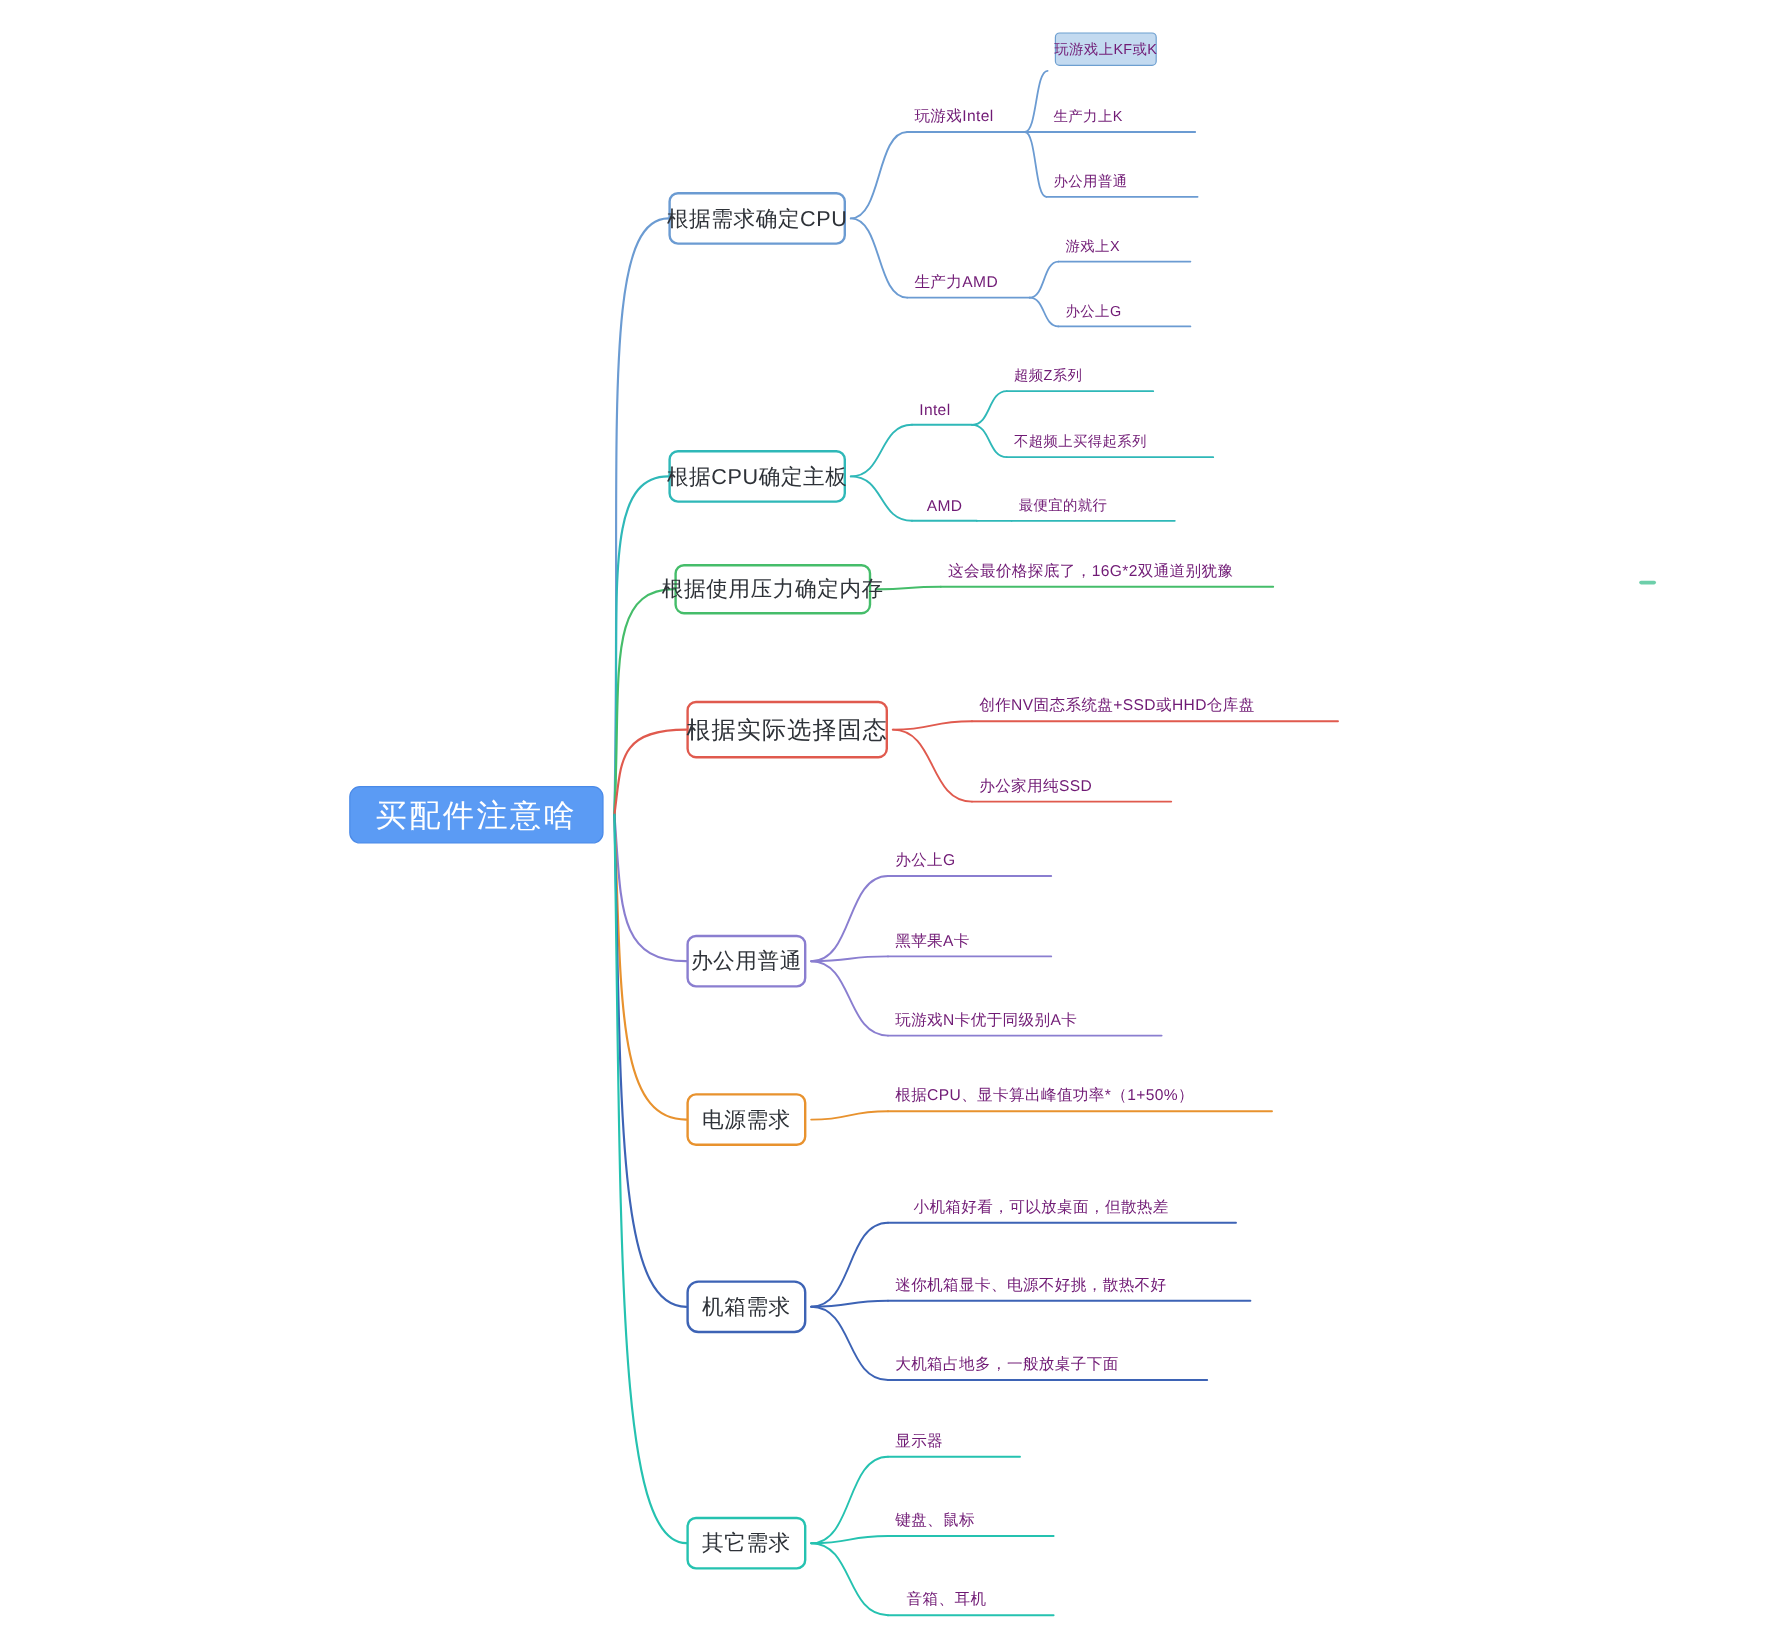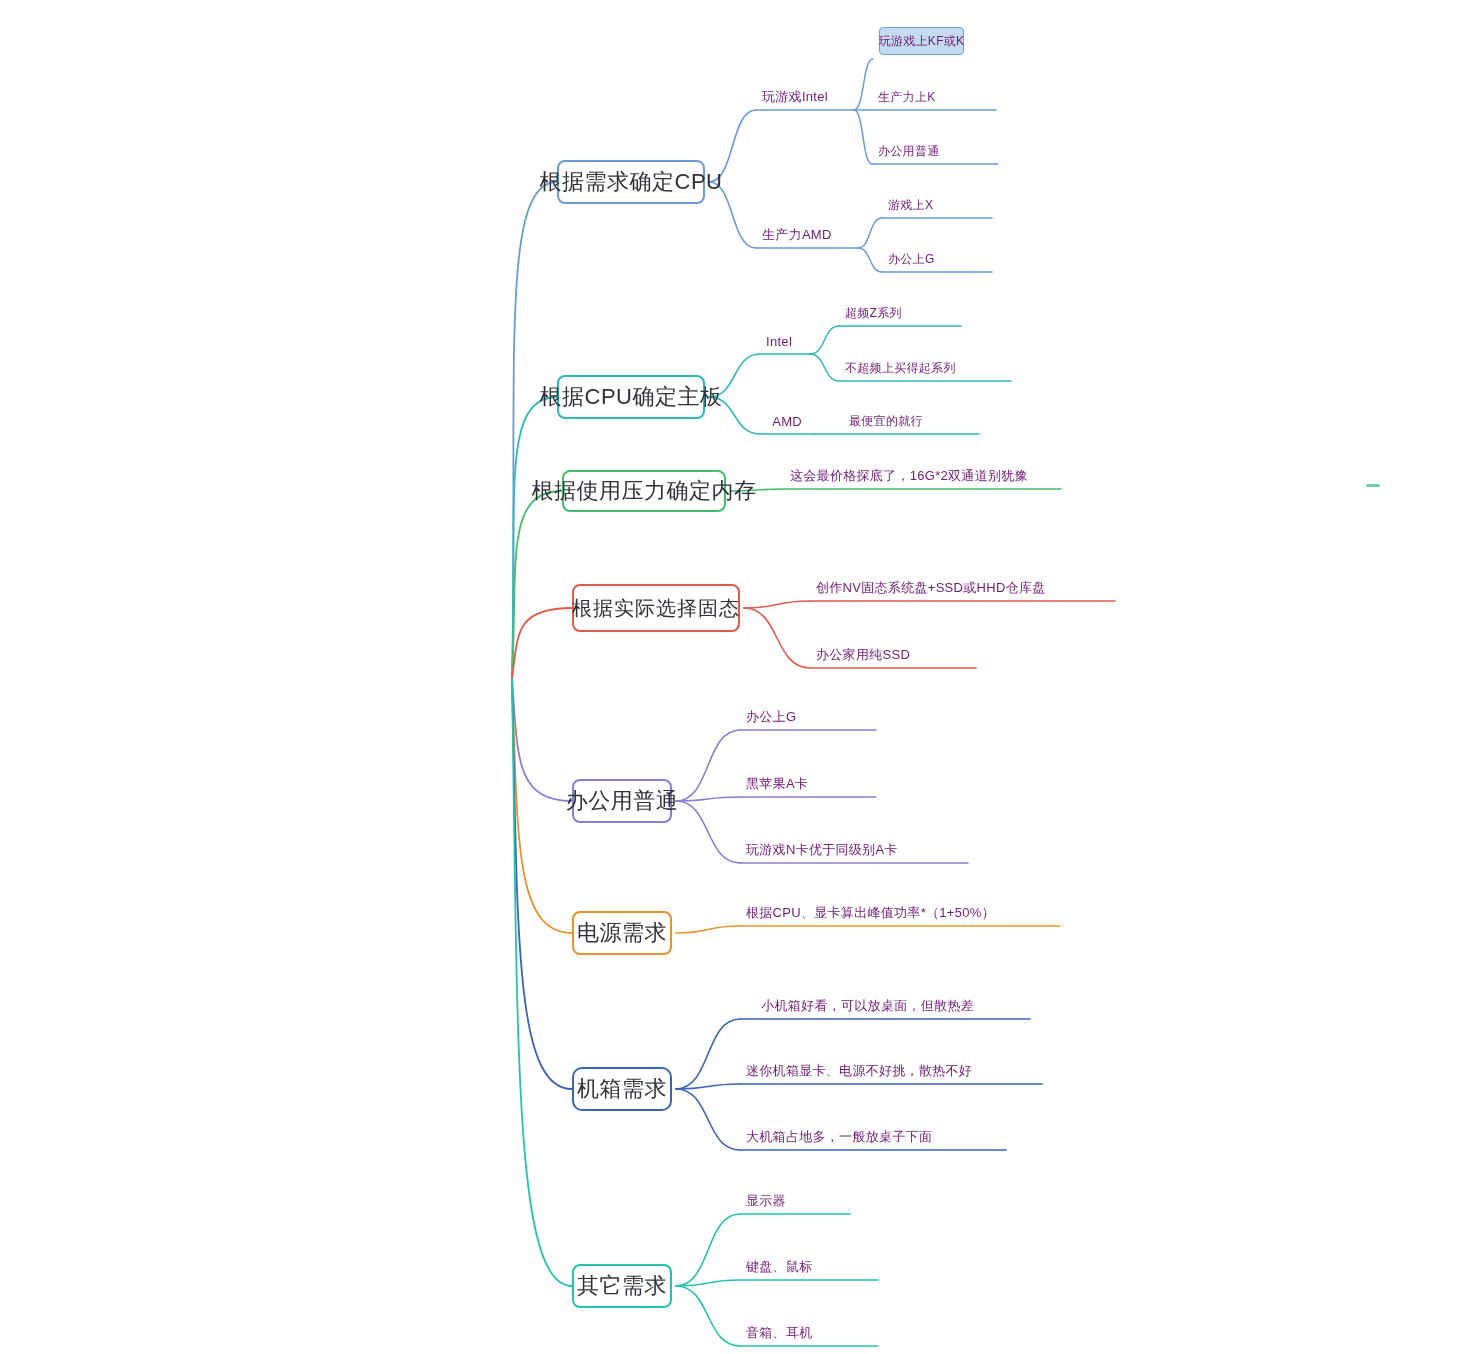--- a/index.html
+++ b/index.html
@@ -40,21 +40,21 @@
     border: 1px solid #4a8ae8;
     font-size: 26px;
     letter-spacing: 2px;
     border-radius: 9px;
     padding: 0 14px;
   }
   .branch-node {
     background: #ffffff;
     border-width: 2px;
     border-style: solid;
-    font-size: 22px;
+    font-size: 18px;
     color: #2e3238;
     padding: 0 12px;
     letter-spacing: 0.5px;
   }
   .branch-node.big {
     font-size: 20px;
     letter-spacing: 1px;
   }
   .leaf-node {
     background: transparent;
@@ -147,20 +147,23 @@
       <path d="M 740 1150 L 1006 1150" fill="none" stroke="#3d63b5" stroke-width="1.6" stroke-linecap="round"></path>
       <path d="M 512 679 C 518 1055.34, 514 1286, 572 1286" fill="none" stroke="#25c2b0" stroke-width="1.8" stroke-linecap="round"></path>
       <path d="M 676 1286 C 711.2 1286, 704.8 1214, 740 1214" fill="none" stroke="#25c2b0" stroke-width="1.6" stroke-linecap="round"></path>
       <path d="M 740 1214 L 850 1214" fill="none" stroke="#25c2b0" stroke-width="1.6" stroke-linecap="round"></path>
       <path d="M 676 1286 C 711.2 1286, 704.8 1280, 740 1280" fill="none" stroke="#25c2b0" stroke-width="1.6" stroke-linecap="round"></path>
       <path d="M 740 1280 L 878 1280" fill="none" stroke="#25c2b0" stroke-width="1.6" stroke-linecap="round"></path>
       <path d="M 676 1286 C 711.2 1286, 704.8 1346, 740 1346" fill="none" stroke="#25c2b0" stroke-width="1.6" stroke-linecap="round"></path>
       <path d="M 740 1346 L 878 1346" fill="none" stroke="#25c2b0" stroke-width="1.6" stroke-linecap="round"></path>
     </svg>
 
+  <div class="node root-node" style="left: 291px; top: 655px; width: 212px; height: 48px; background: rgb(91, 155, 244); color: rgb(255, 255, 255);">
+    <span>买配件注意啥</span>
+  </div>
 
   <div id="nodes-layer">
       <div class="node branch-node" style="left: 557px; top: 160px; width: 148px; height: 44px; border-color: rgb(107, 155, 210);">
         <span>根据需求确定CPU</span>
       </div>
       <div class="node leaf-node" style="left: 762px; top: 88px; width: 80px; height: 18px;">
         <span>玩游戏Intel</span>
       </div>
       <div class="node leaf-node small selected" style="left: 879px; top: 27px; width: 85px; height: 28px;">
         <span>玩游戏上KF或K</span>
@@ -245,21 +248,21 @@
       </div>
       <div class="node branch-node" style="left: 572px; top: 1264px; width: 100px; height: 44px; border-color: rgb(37, 194, 176);">
         <span>其它需求</span>
       </div>
       <div class="node leaf-node" style="left: 746px; top: 1192px; width: 48px; height: 18px;">
         <span>显示器</span>
       </div>
       <div class="node leaf-node" style="left: 746px; top: 1258px; width: 76px; height: 18px;">
         <span>键盘、鼠标</span>
       </div>
-      <div class="node leaf-node" style="left: 746px; top: 1324px; width: 76px; height: 18px;">
+      <div class="node leaf-node" style="left: 746px; top: 1324px; width: 76px; height: 18px; justify-content: flex-end;">
         <span>音箱、耳机</span>
       </div>
     </div>
 
   <div class="artifact-green" style="left: 1366px; top: 484px; width: 14px;"></div>
   <div class="artifact-faint" style="left: 1368px; top: 1295px;"></div>
 
 </div>
 
 </body></html>

